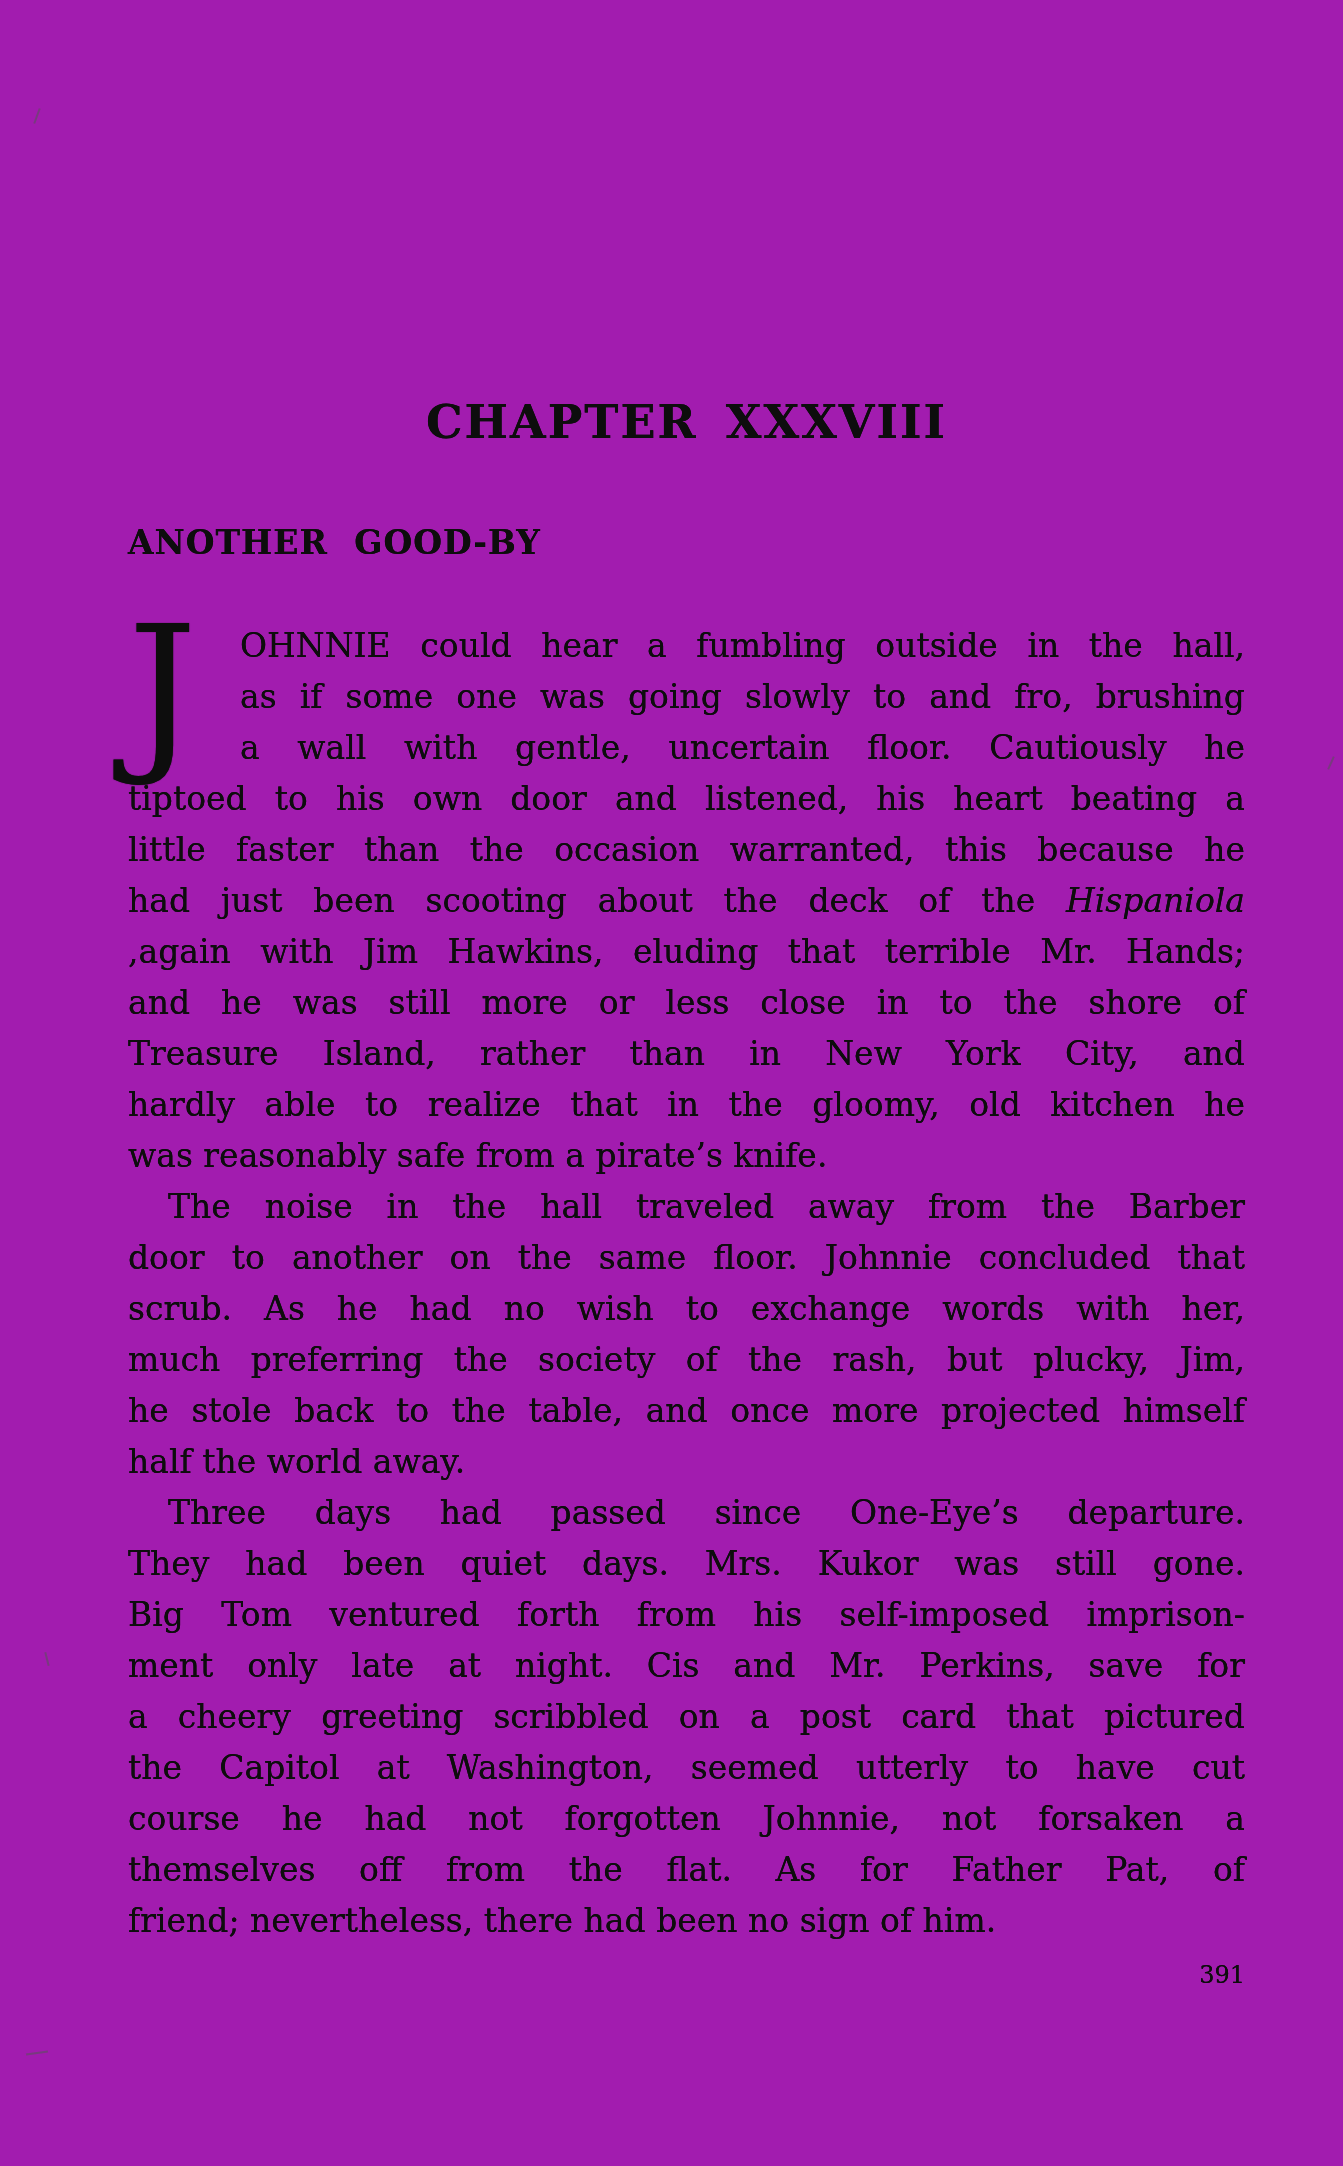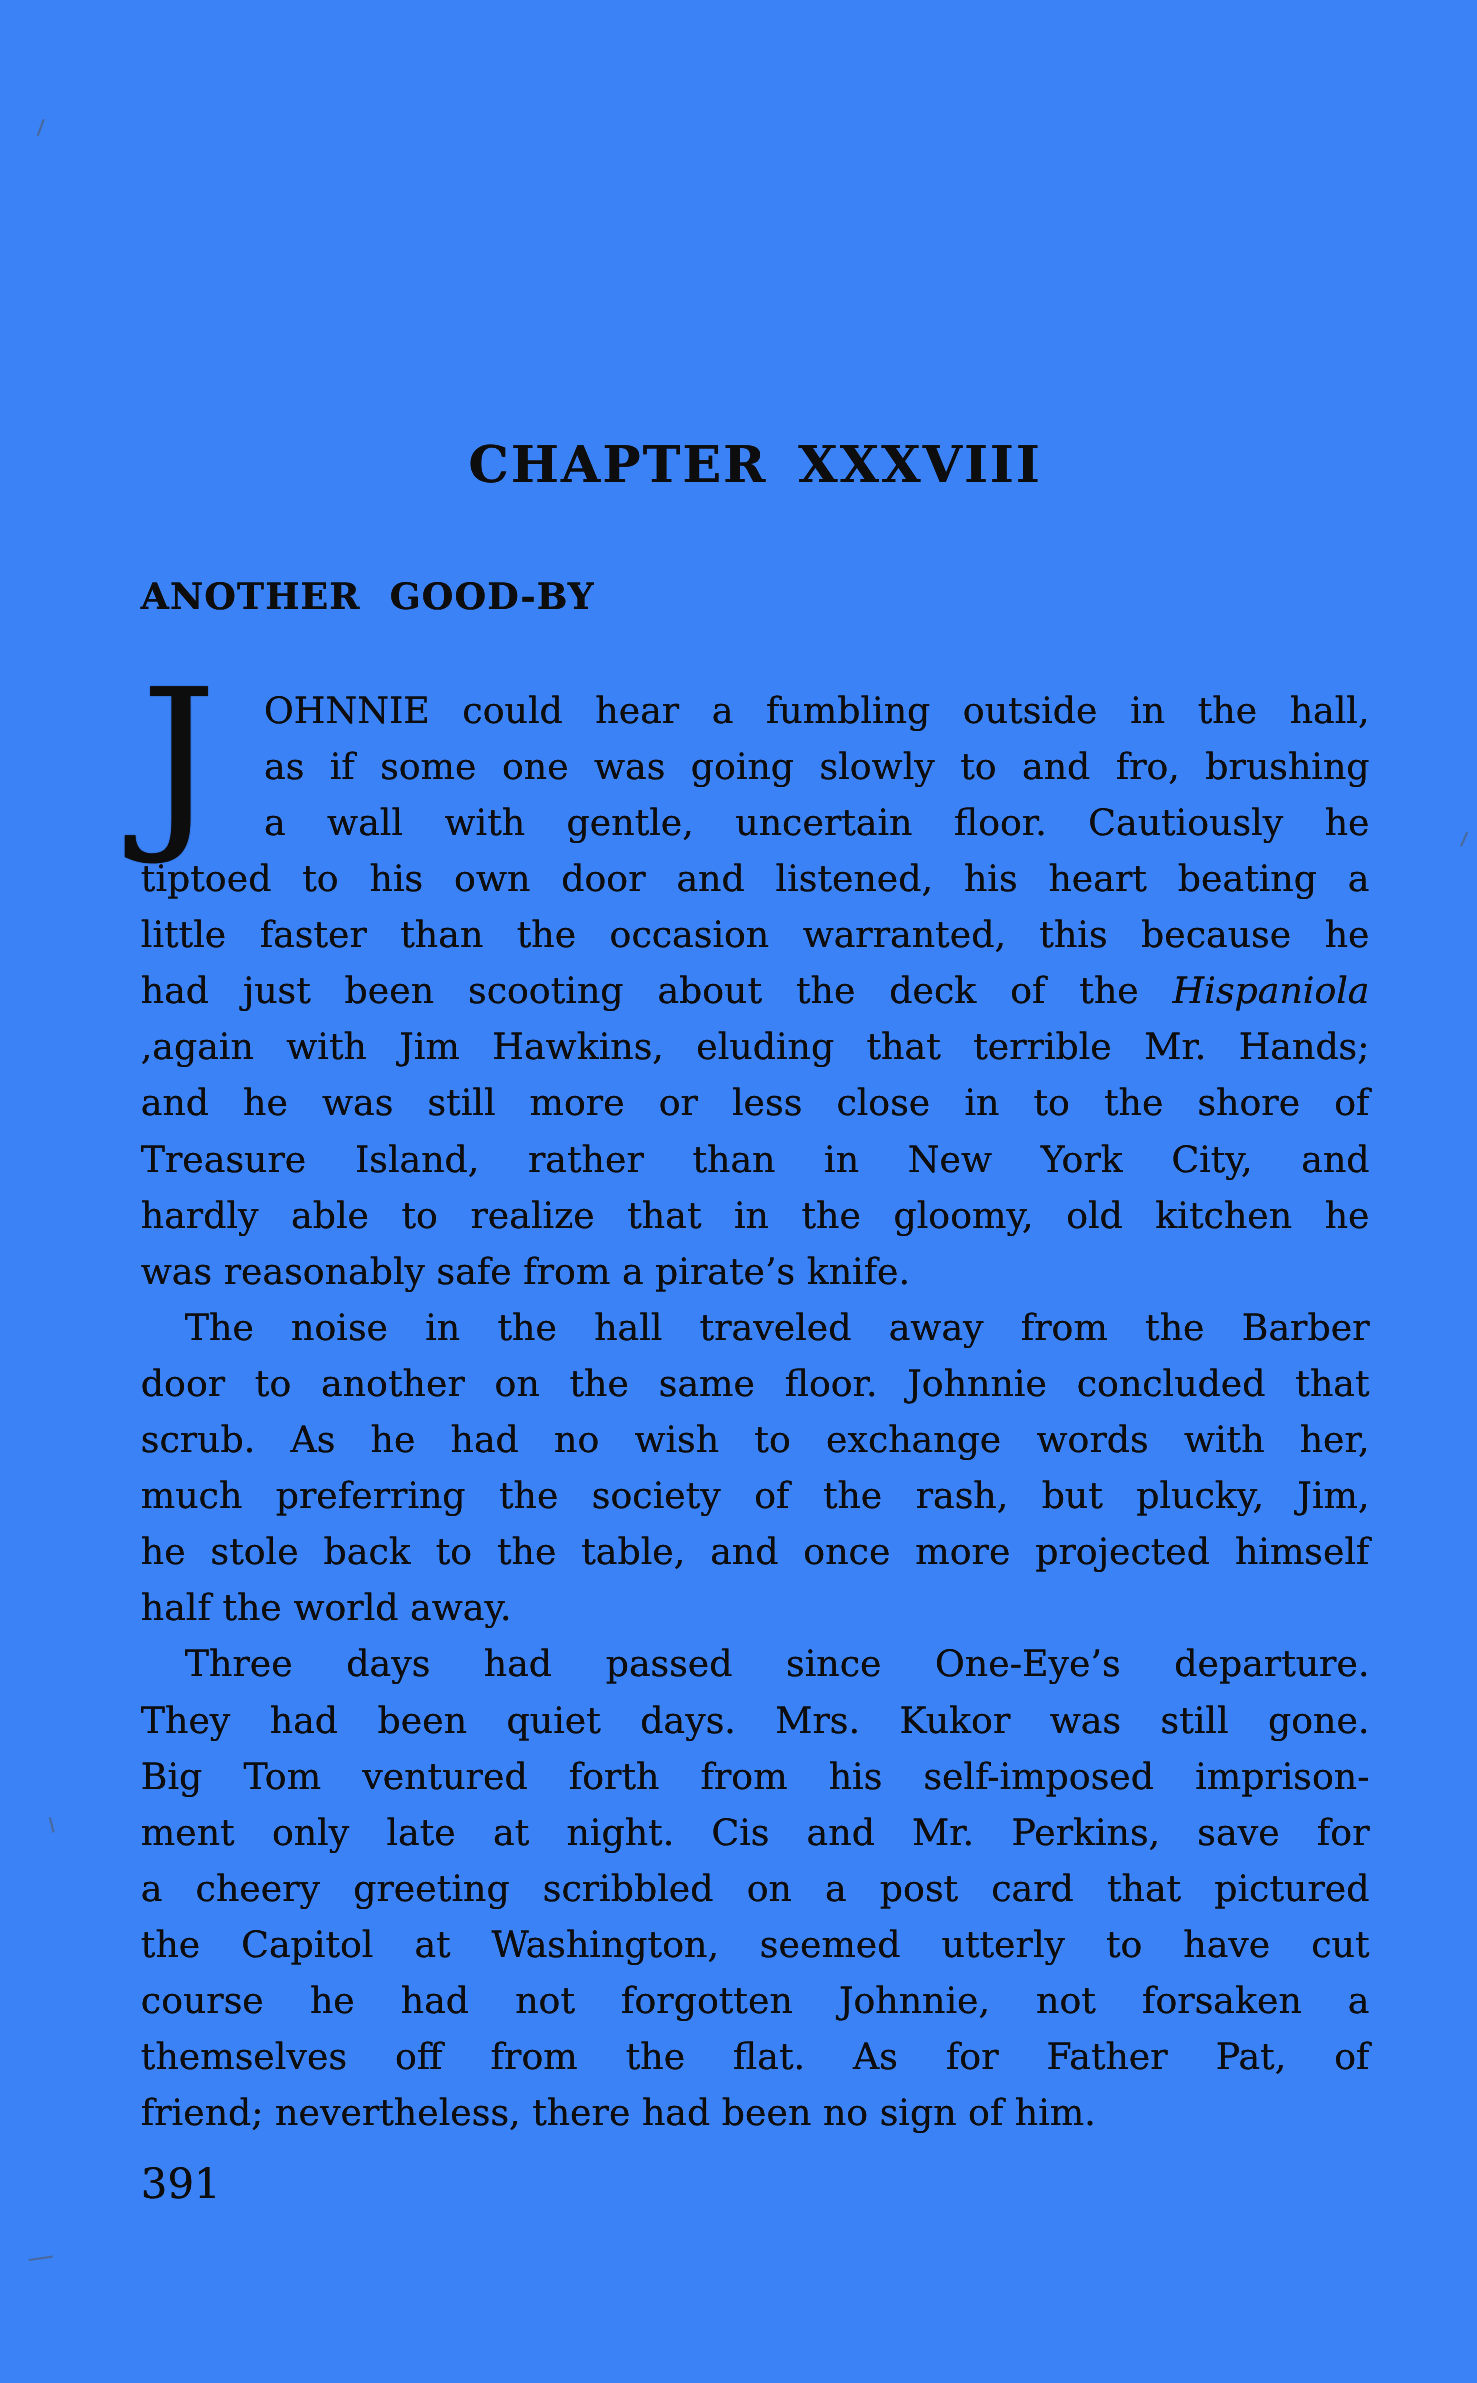--- a/index.html
+++ b/index.html
@@ -1,21 +1,21 @@
 <!DOCTYPE html>
 <html><head>
 <meta charset="utf-8">
 <style>
   html, body { margin: 0; padding: 0; background: #e8e6e1; }
   .page {
     position: relative;
     width: 1343px;
     height: 2166px;
     margin: 0 auto;
-    background: #3b82f6;
+    background: #a21caf;
     box-sizing: border-box;
     padding: 398px 98px 0 128px;
     font-family: "DejaVu Serif", "Liberation Serif", serif;
     color: #0d0d0d;
     overflow: hidden;
   }
   .chapter-title {
     text-align: center;
     font-size: 46px;
     font-weight: bold;
@@ -54,24 +54,24 @@
     float: left;
     width: 112px;
     height: 153px;
     font-size: 172px;
     line-height: 140px;
     font-weight: normal;
     text-shadow: 0 0 1px currentColor;
   }
   .page-number {
     clear: both;
-    text-align: left;
-    font-size: 38px;
+    text-align: right;
+    font-size: 24px;
     line-height: 42px;
-    margin-top: 18px;
+    margin-top: 8px;
     text-shadow: 0 0 0.5px currentColor;
   }
   
   .artifact { position: absolute; background: #555; opacity: 0.55; }
   .artifact.a1 { left: 36px;  top: 108px;  width: 2px; height: 16px; transform: rotate(20deg); }
   .artifact.a2 { left: 46px;  top: 1652px; width: 2px; height: 14px; transform: rotate(-14deg); }
   .artifact.a3 { left: 26px;  top: 2052px; width: 22px; height: 2px; transform: rotate(-8deg); }
   .artifact.a4 { left: 1330px; top: 756px; width: 2px; height: 14px; transform: rotate(24deg); }
 </style>
 </head>

